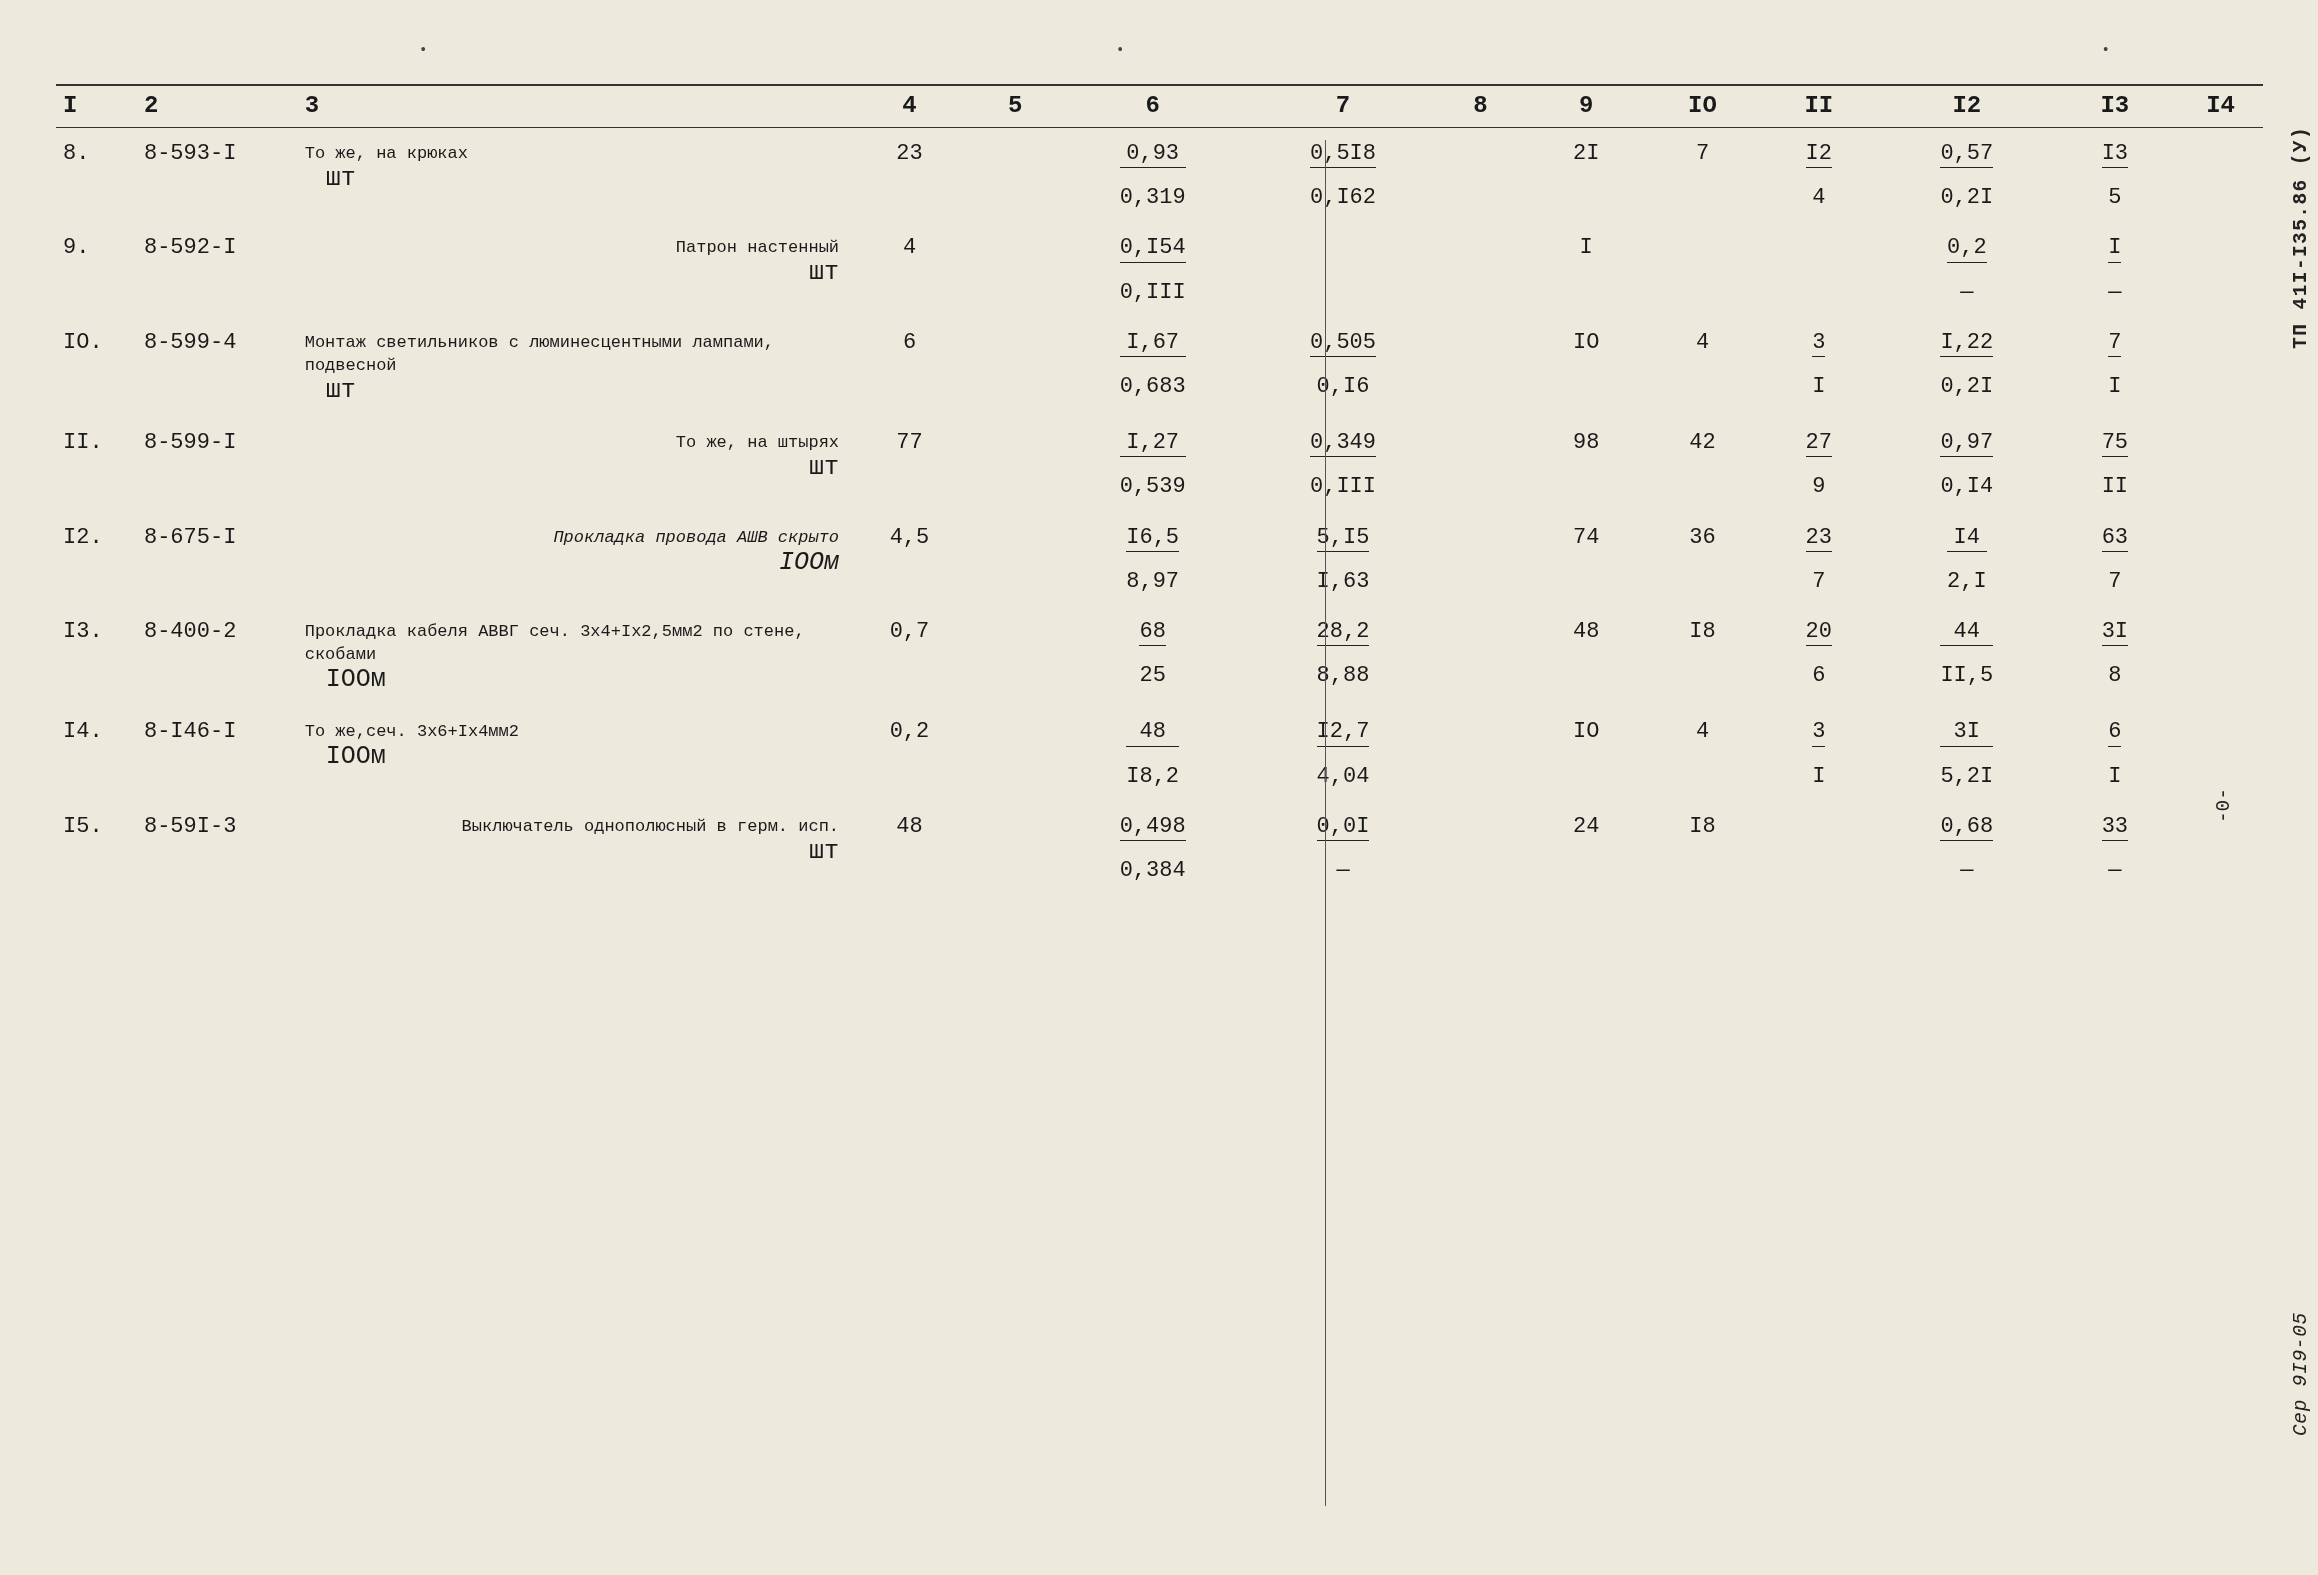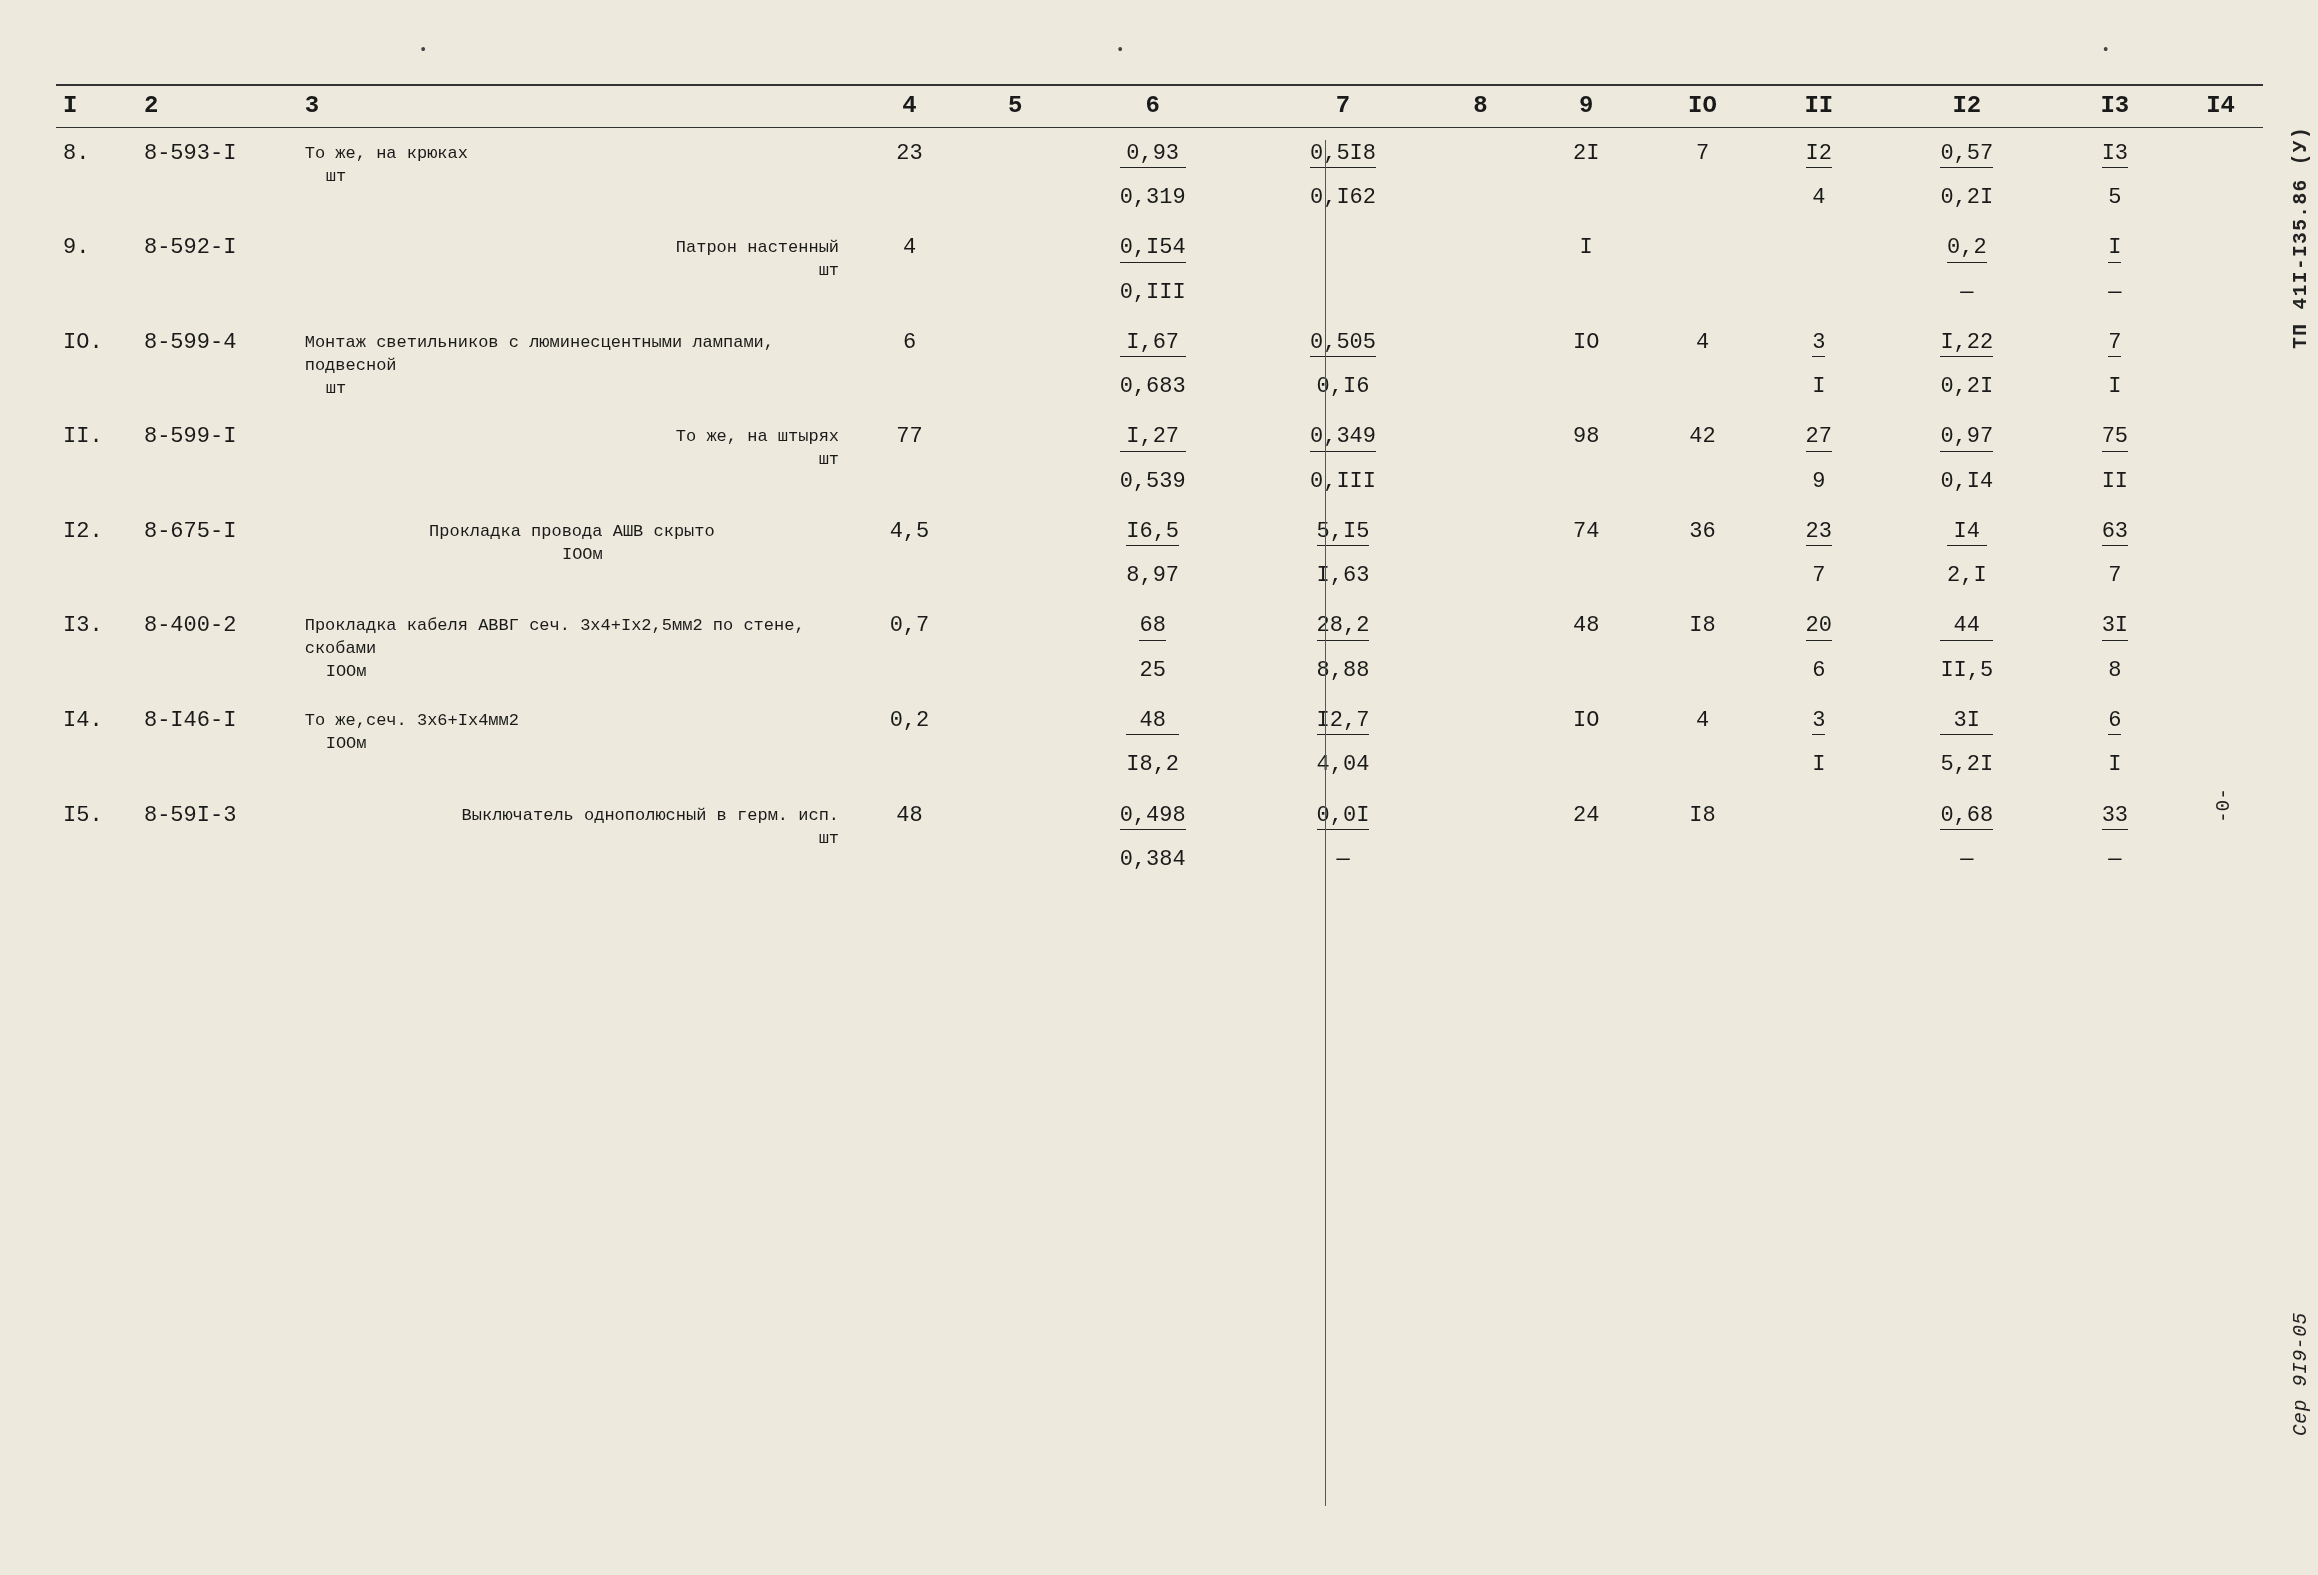--- a/index.html
+++ b/index.html
@@ -96,21 +96,21 @@
     }
     .fraction .denominator {
       display: block;
       margin-top: 17px;
     }
     .desc-name {
       font-weight: normal;
       font-size: 17px;
     }
     .desc-unit {
-      font-size: 17px;
+      font-size: 25px;
       margin-left: 21px;
     }
     .row-label {
       text-align: left;
       font-size: 22px;
       white-space: nowrap;
     }
     .dot-top {
       position: absolute;
       top: 42px;
@@ -237,21 +237,21 @@
           <td class="col-9">98</td>
           <td class="col-10">42</td>
           <td class="col-11"><span class="fraction"><span class="numerator">27</span><span class="denominator">9</span></span></td>
           <td class="col-12"><span class="fraction"><span class="numerator">0,97</span><span class="denominator">0,I4</span></span></td>
           <td class="col-13"><span class="fraction"><span class="numerator">75</span><span class="denominator">II</span></span></td>
           <td class="col-14"></td>
         </tr>
         <tr class="data-row">
           <td class="col-1 row-label">I2.</td>
           <td class="col-2 row-label">8-675-I</td>
-          <td class="col-3" style="text-align: center; font-size: 21px;"><span class="desc-name">Прокладка провода АШВ скрыто</span><br><span class="desc-unit">IOOм</span></td>
+          <td class="col-3" style="text-align: right; font-size: 21px; font-style: italic;"><span class="desc-name">Прокладка провода АШВ скрыто</span><br><span class="desc-unit">IOOм</span></td>
           <td class="col-4">4,5</td>
           <td class="col-5"></td>
           <td class="col-6"><span class="fraction"><span class="numerator">I6,5</span><span class="denominator">8,97</span></span></td>
           <td class="col-7"><span class="fraction"><span class="numerator">5,I5</span><span class="denominator">I,63</span></span></td>
           <td class="col-8"></td>
           <td class="col-9">74</td>
           <td class="col-10">36</td>
           <td class="col-11"><span class="fraction"><span class="numerator">23</span><span class="denominator">7</span></span></td>
           <td class="col-12"><span class="fraction"><span class="numerator">I4</span><span class="denominator">2,I</span></span></td>
           <td class="col-13"><span class="fraction"><span class="numerator">63</span><span class="denominator">7</span></span></td>

